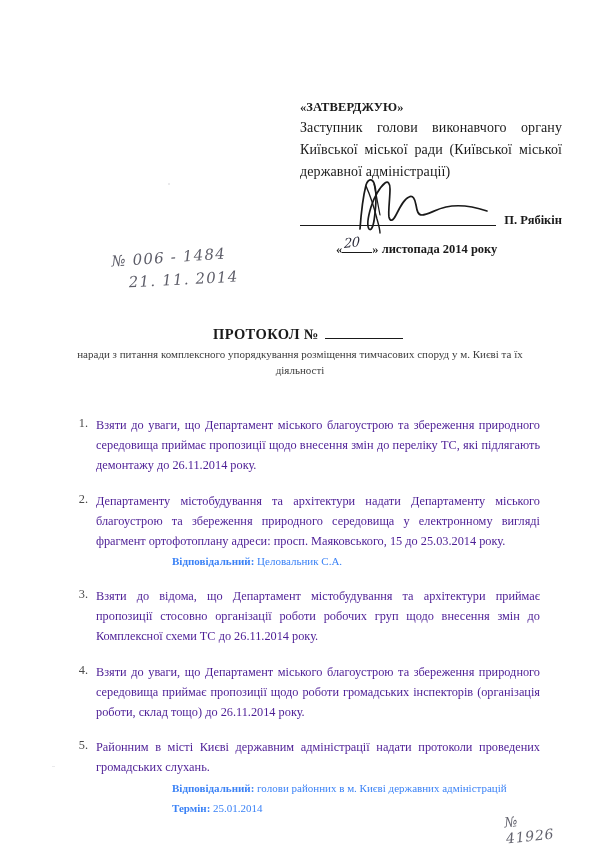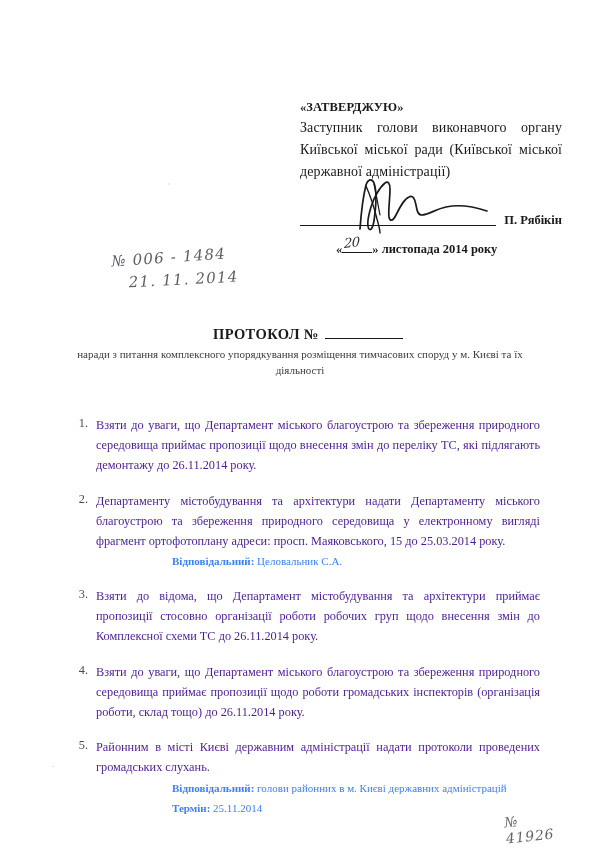--- a/index.html
+++ b/index.html
@@ -283,21 +283,21 @@
 
     <div class="item">
       <span class="item-num">5.</span>
       <div class="item-body">Районним в місті Києві державним адміністрації надати протоколи проведених громадських слухань.</div>
       <div class="resp-line">
         <span class="resp-label">Відповідальний:</span>
         <span>голови районних в м. Києві державних адміністрацій</span>
       </div>
       <div class="resp-line">
         <span class="resp-label">Термін:</span>
-        <span>25.11.2014</span>
+        <span>25.01.2014</span>
       </div>
     </div>
 
   </div>
 
   <div class="hand-bottom">№ 41926</div>
 
 </div>
 
 </body></html>

